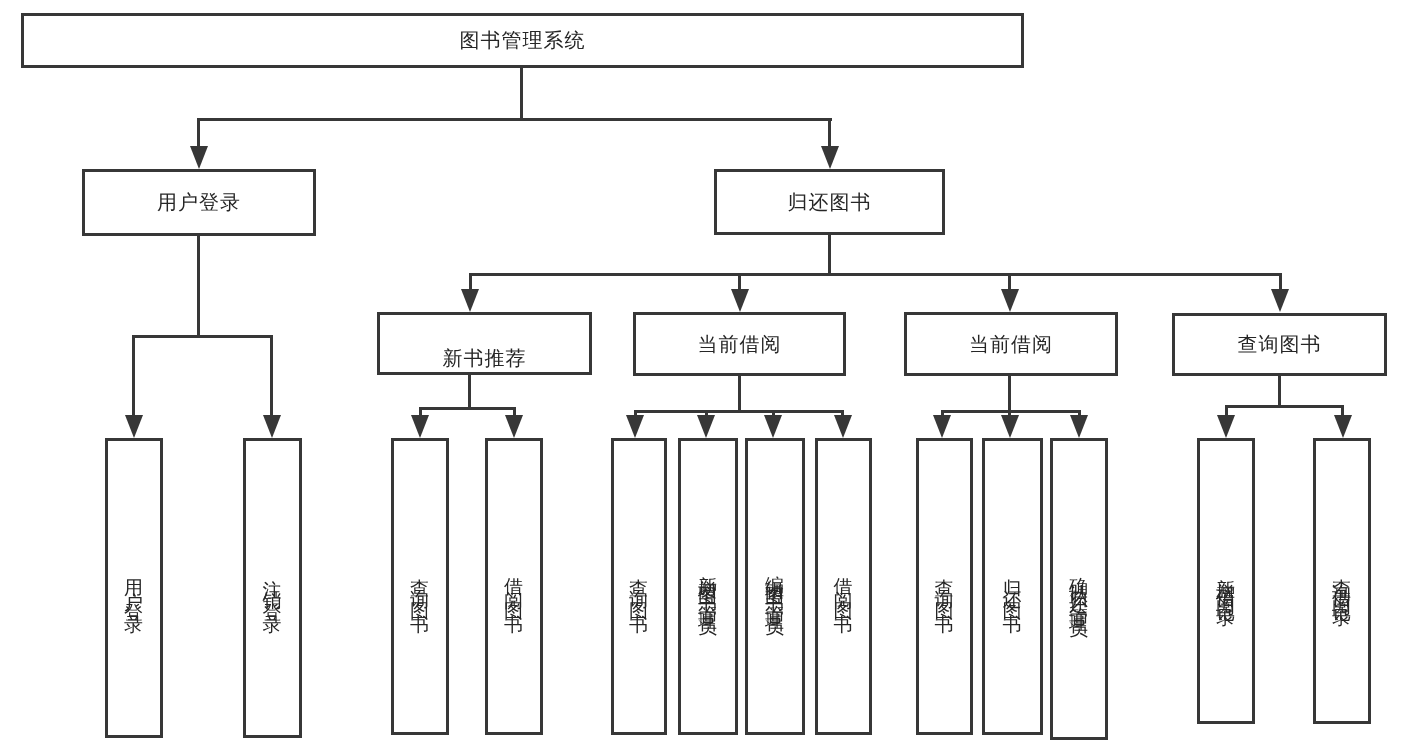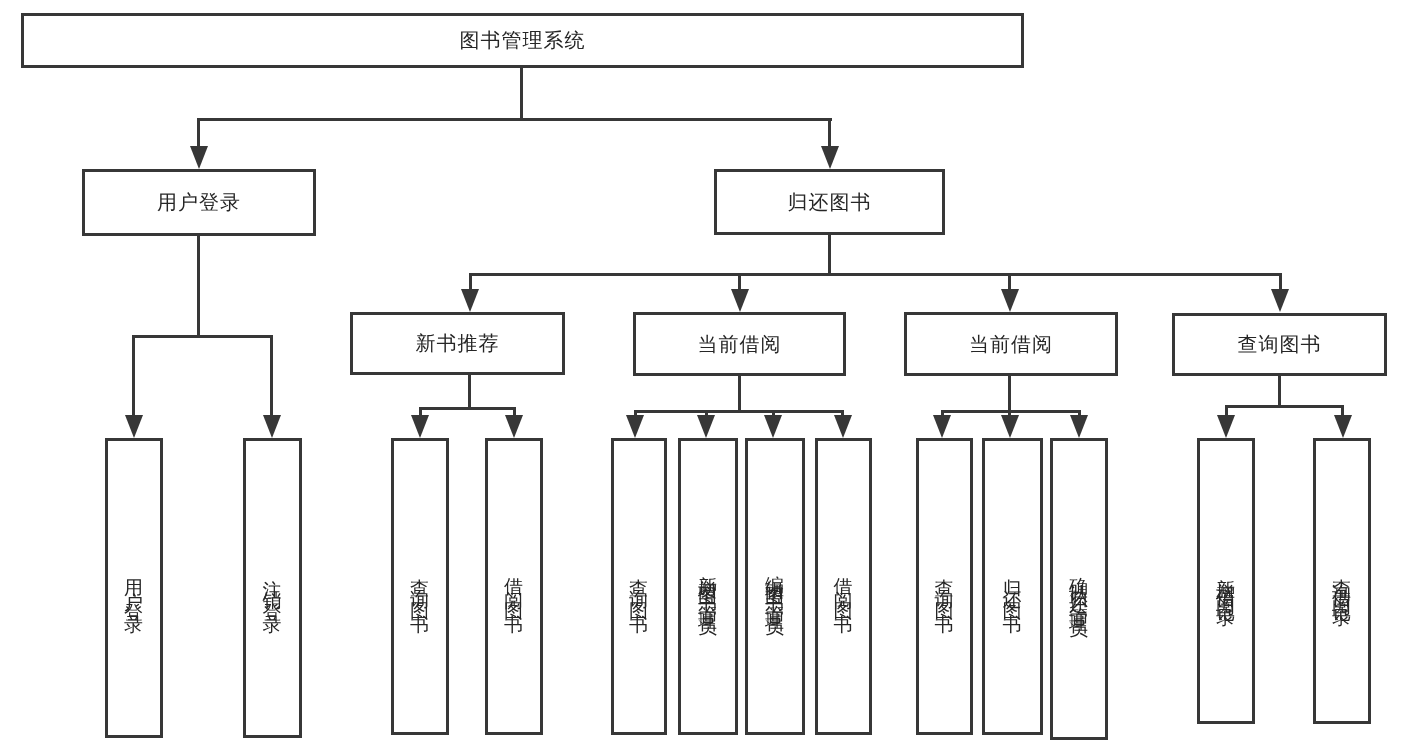--- a/index.html
+++ b/index.html
@@ -44,21 +44,21 @@
   </div>
 
   <div class="node" style="left:82px;top:169px;width:234px;height:67px;">
     <span>用户登录</span>
   </div>
 
   <div class="node" style="left:714px;top:169px;width:231px;height:66px;">
     <span>归还图书</span>
   </div>
 
-  <div class="node" style="left:350px;top:312px;width:215px;height:63px;">
+  <div class="node" style="left:377px;top:312px;width:215px;height:63px;align-items:flex-end;">
     <span>新书推荐</span>
   </div>
 
   <div class="node" style="left:633px;top:312px;width:213px;height:64px;">
     <span>当前借阅</span>
   </div>
 
   <div class="node" style="left:904px;top:312px;width:214px;height:64px;">
     <span>当前借阅</span>
   </div>

